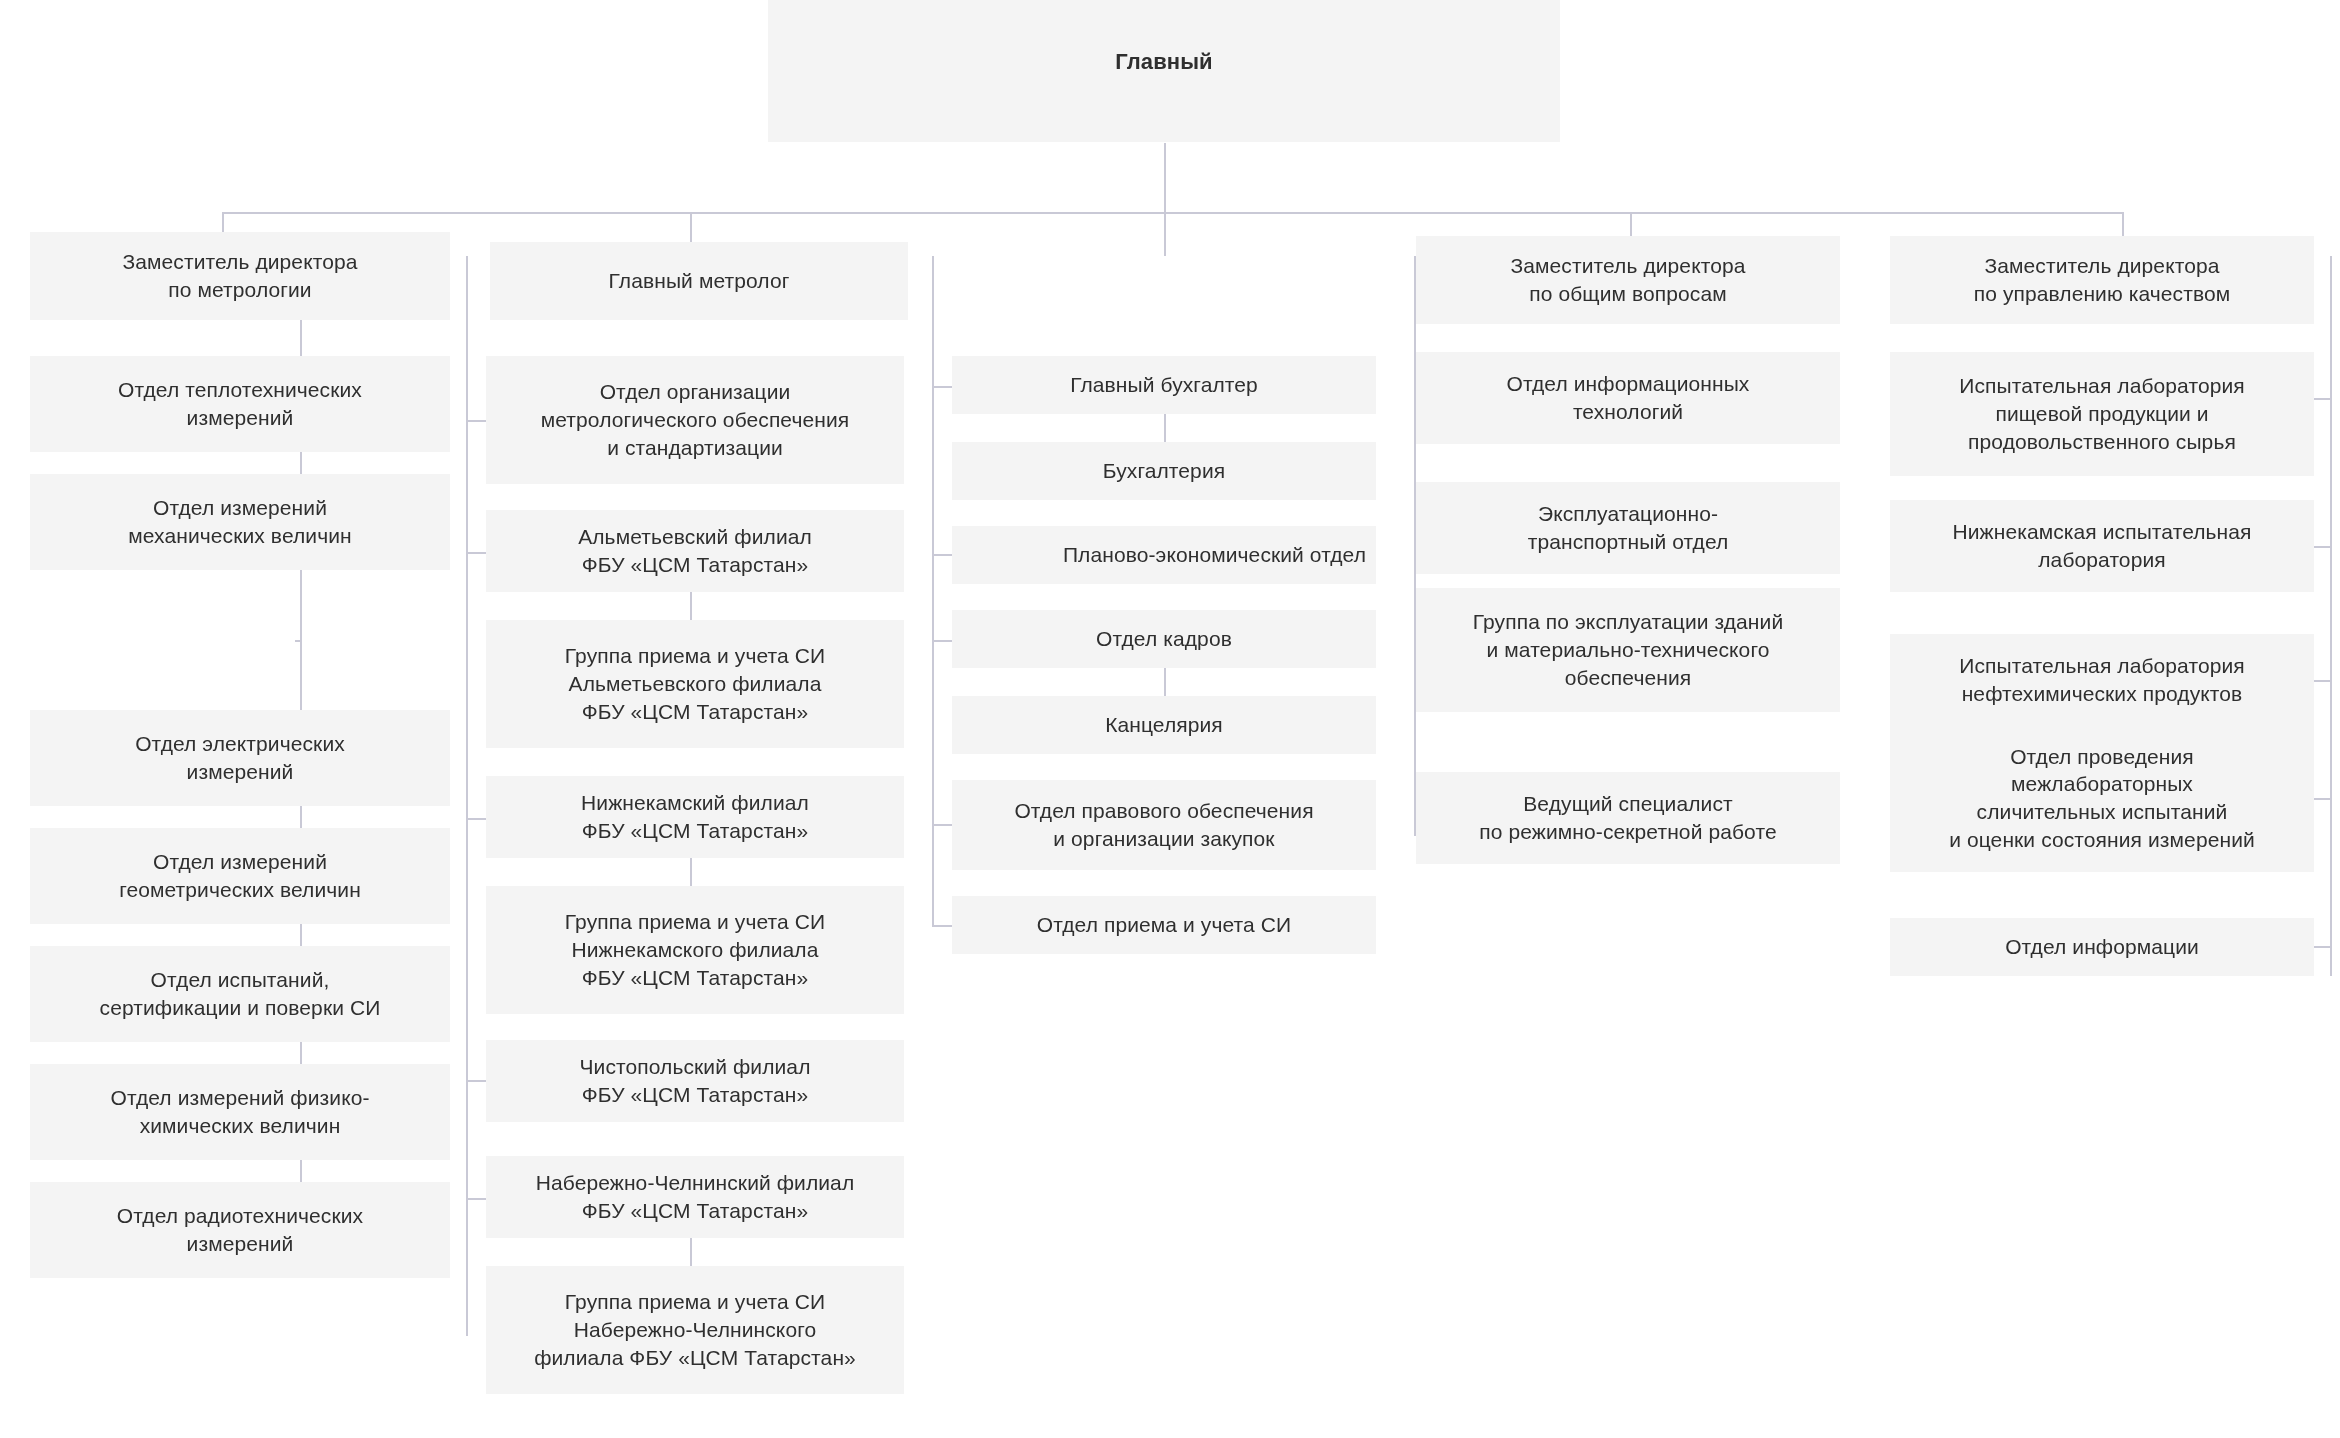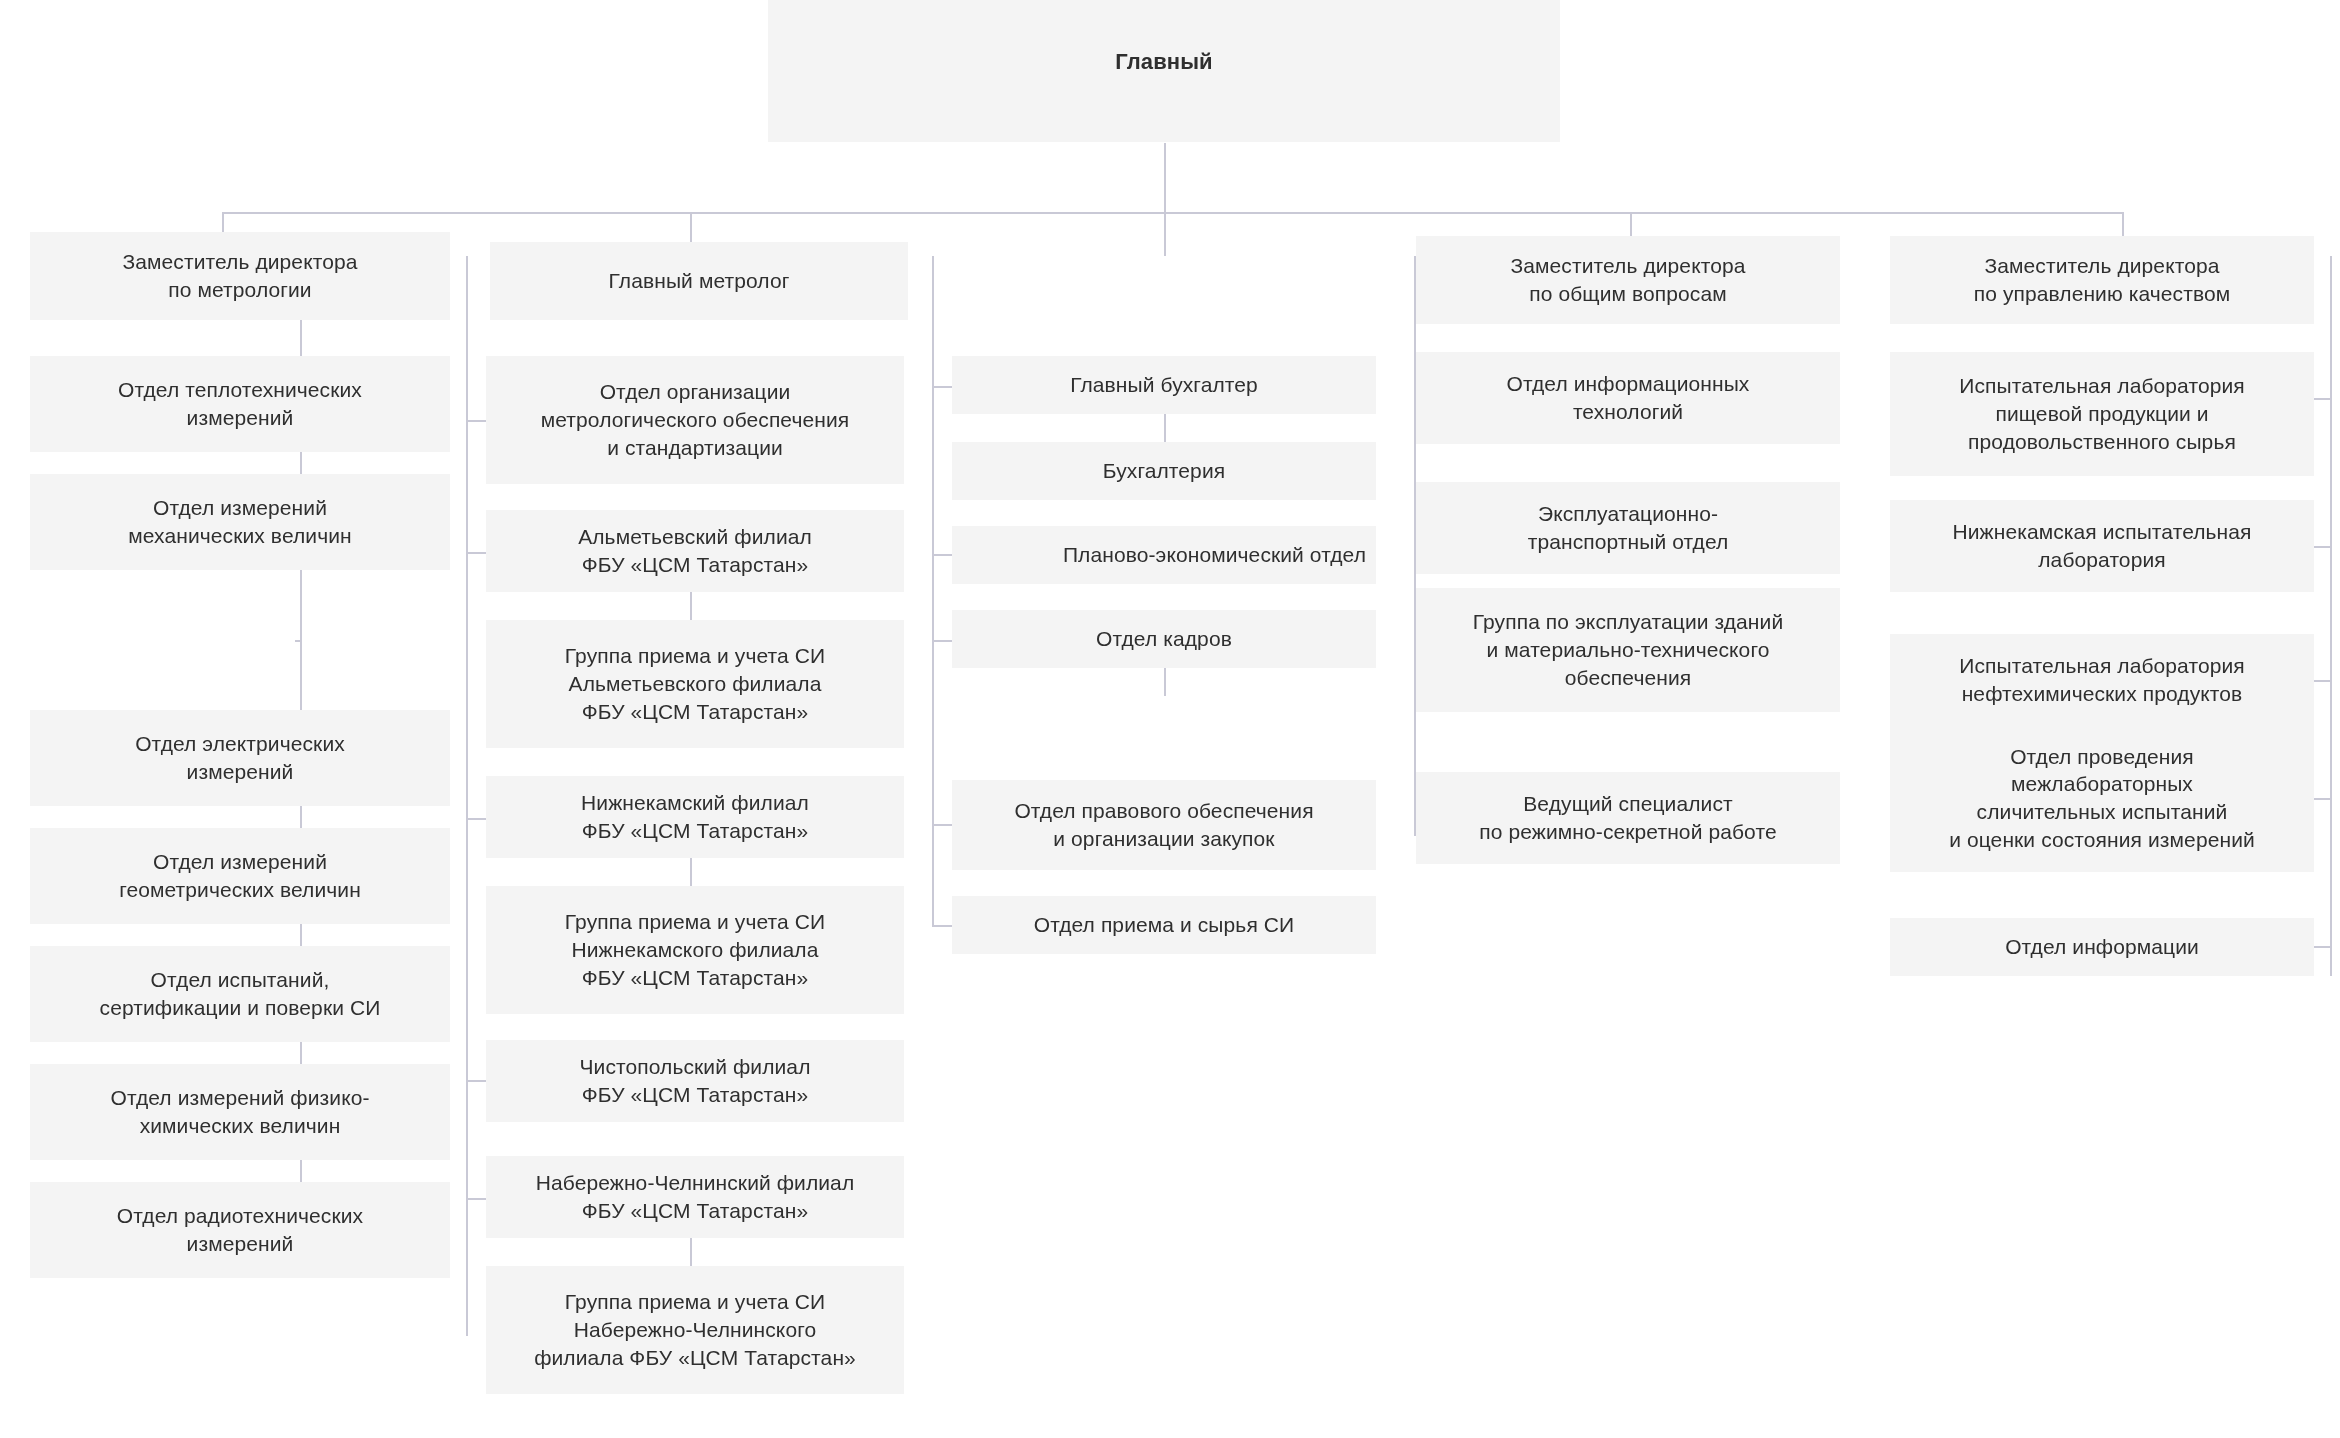--- a/index.html
+++ b/index.html
@@ -155,25 +155,28 @@
     </div>
   <div class="node" style="left:952px;top:442px;width:424px;height:58px;">
     <span class="lbl">Бухгалтерия</span>
     </div>
   <div class="node" style="left:952px;top:526px;width:424px;height:58px;text-align:right;">
     <span class="lbl">Планово-экономический отдел</span>
     </div>
   <div class="node" style="left:952px;top:610px;width:424px;height:58px;">
     <span class="lbl">Отдел кадров</span>
     </div>
+  <div class="node" style="left:952px;top:696px;width:424px;height:58px;">
+    <span class="lbl">Канцелярия</span>
+    </div>
   <div class="node" style="left:952px;top:780px;width:424px;height:90px;">
     <span class="lbl">Отдел правового обеспечения<br>и организации закупок</span>
     </div>
   <div class="node" style="left:952px;top:896px;width:424px;height:58px;">
-    <span class="lbl">Отдел приема и сырья СИ</span>
+    <span class="lbl">Отдел приема и учета СИ</span>
     </div>
 
   <div class="node" style="left:1416px;top:236px;width:424px;height:88px;">
     <span class="lbl">Заместитель директора<br>по общим вопросам</span>
     </div>
   <div class="node" style="left:1416px;top:352px;width:424px;height:92px;">
     <span class="lbl">Отдел информационных<br>технологий</span>
     </div>
   <div class="node" style="left:1416px;top:482px;width:424px;height:92px;">
     <span class="lbl">Эксплуатационно-<br>транспортный отдел</span>

